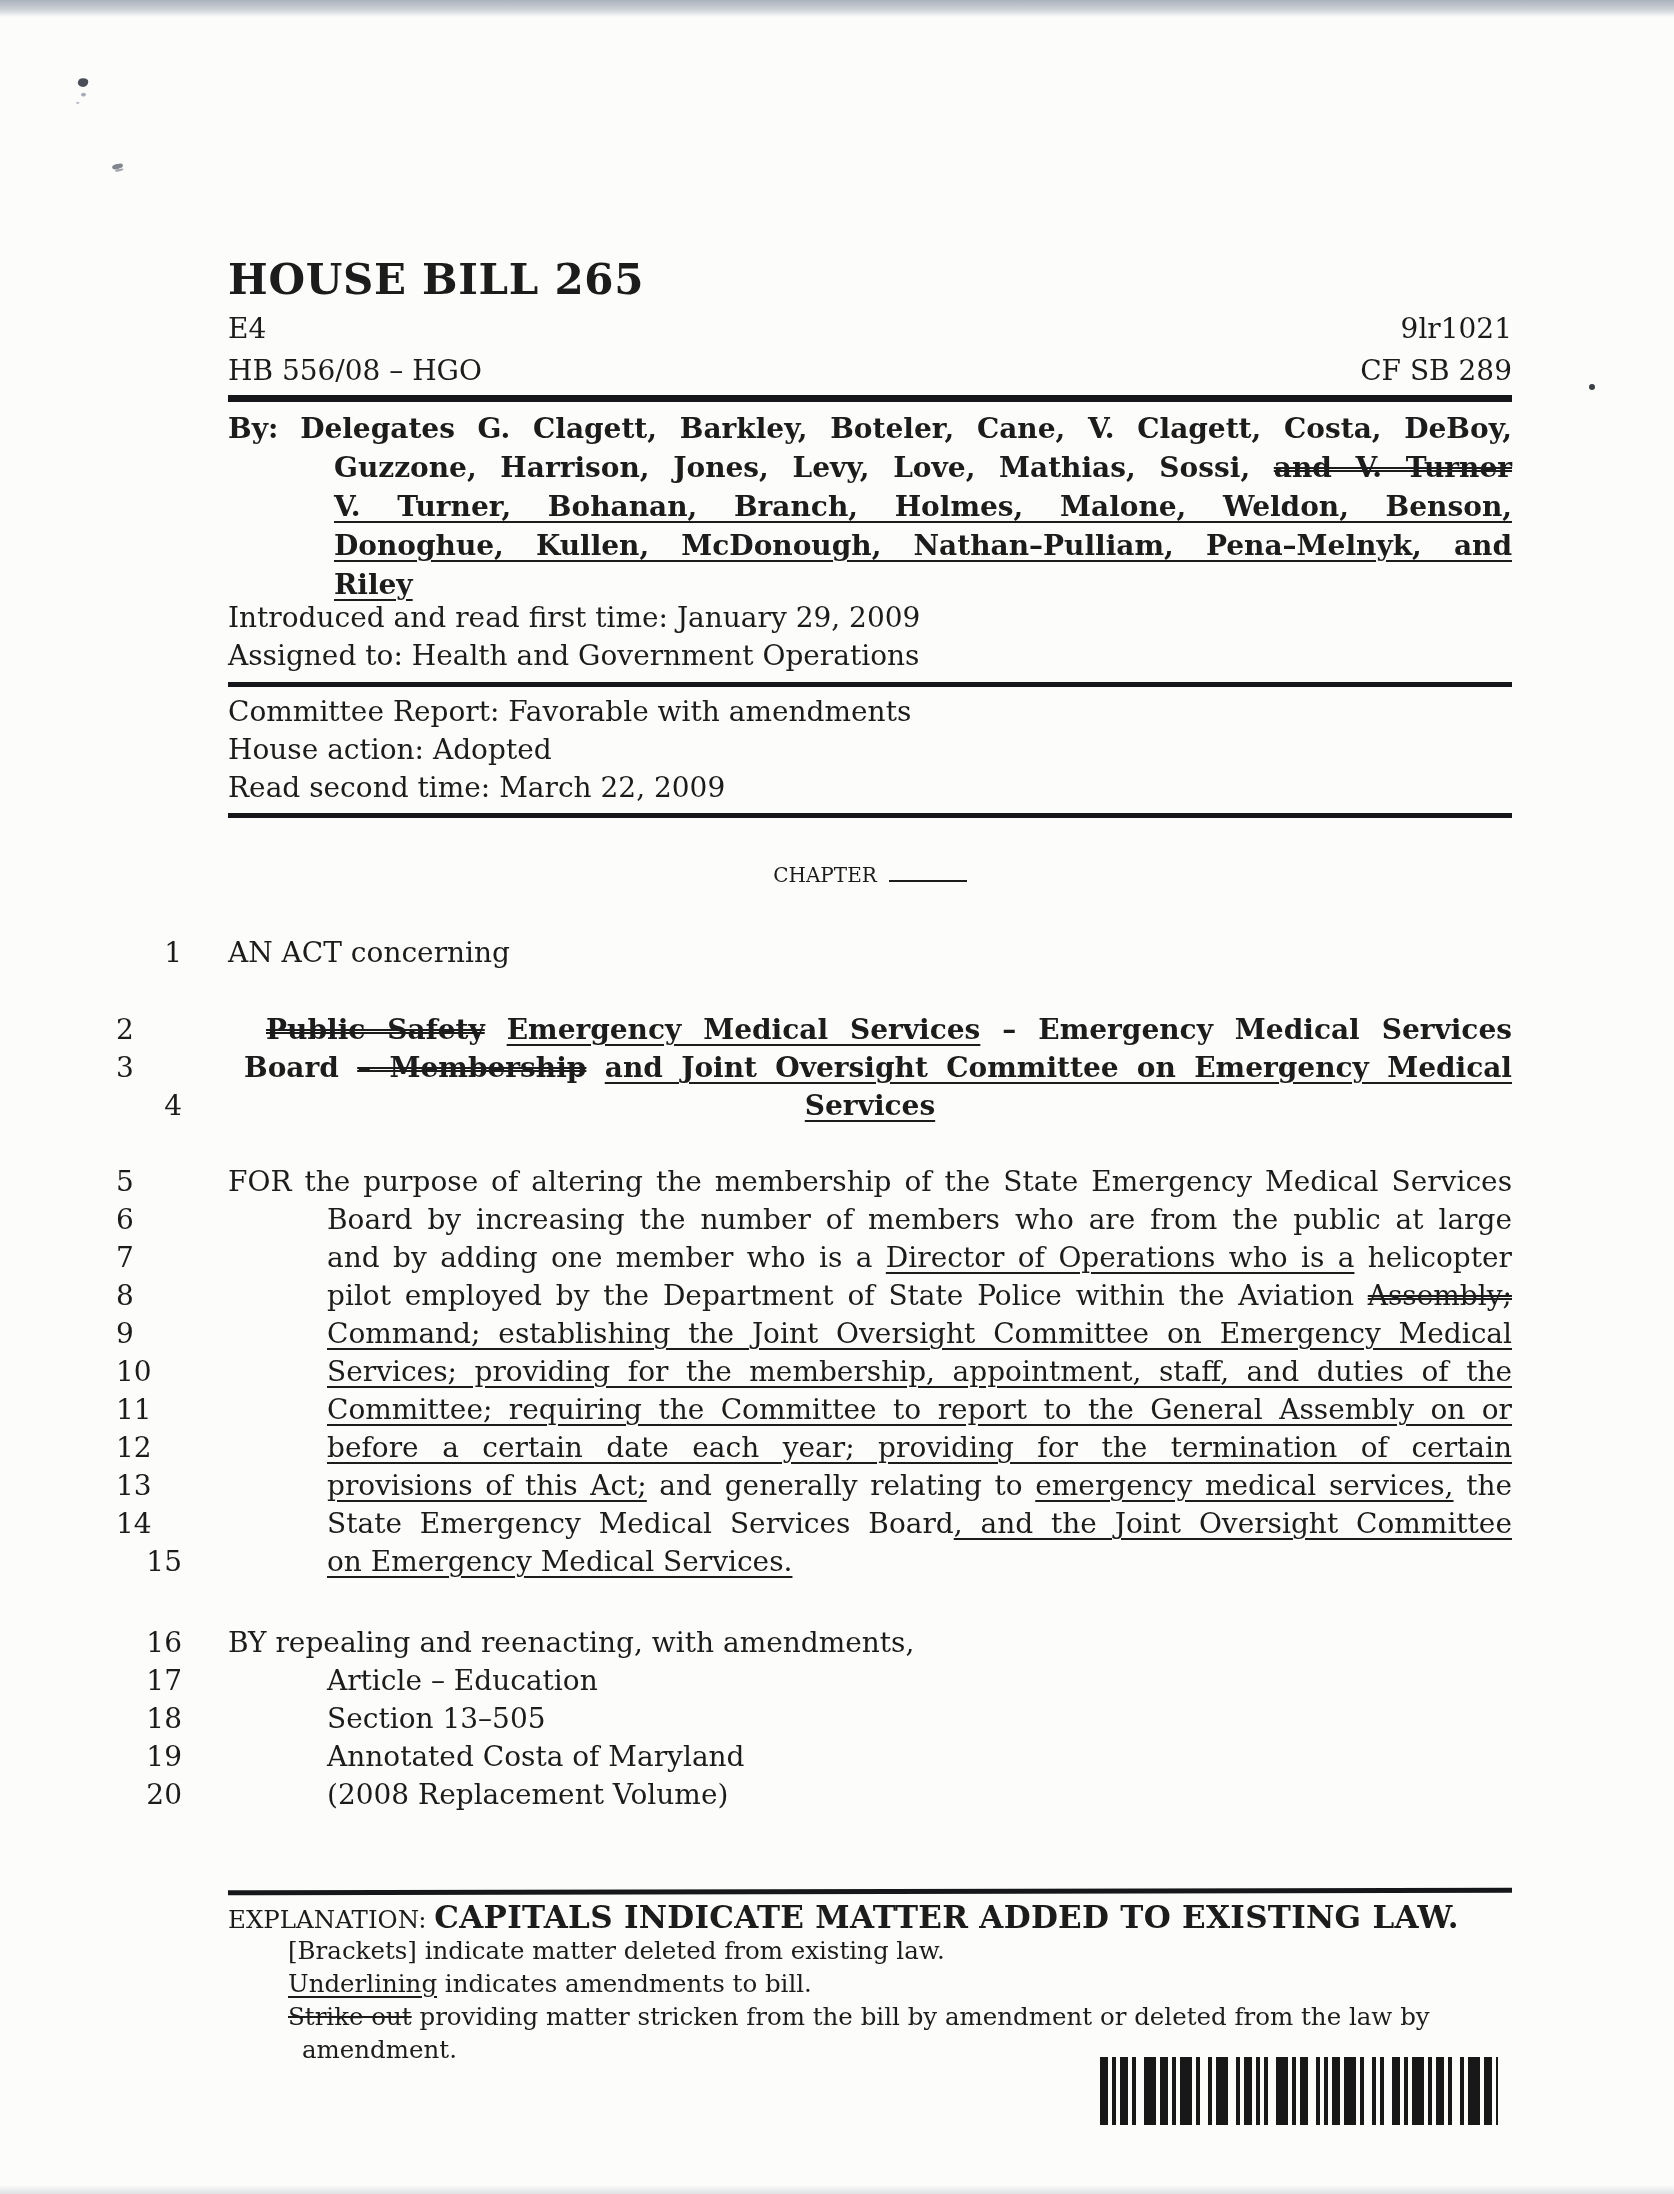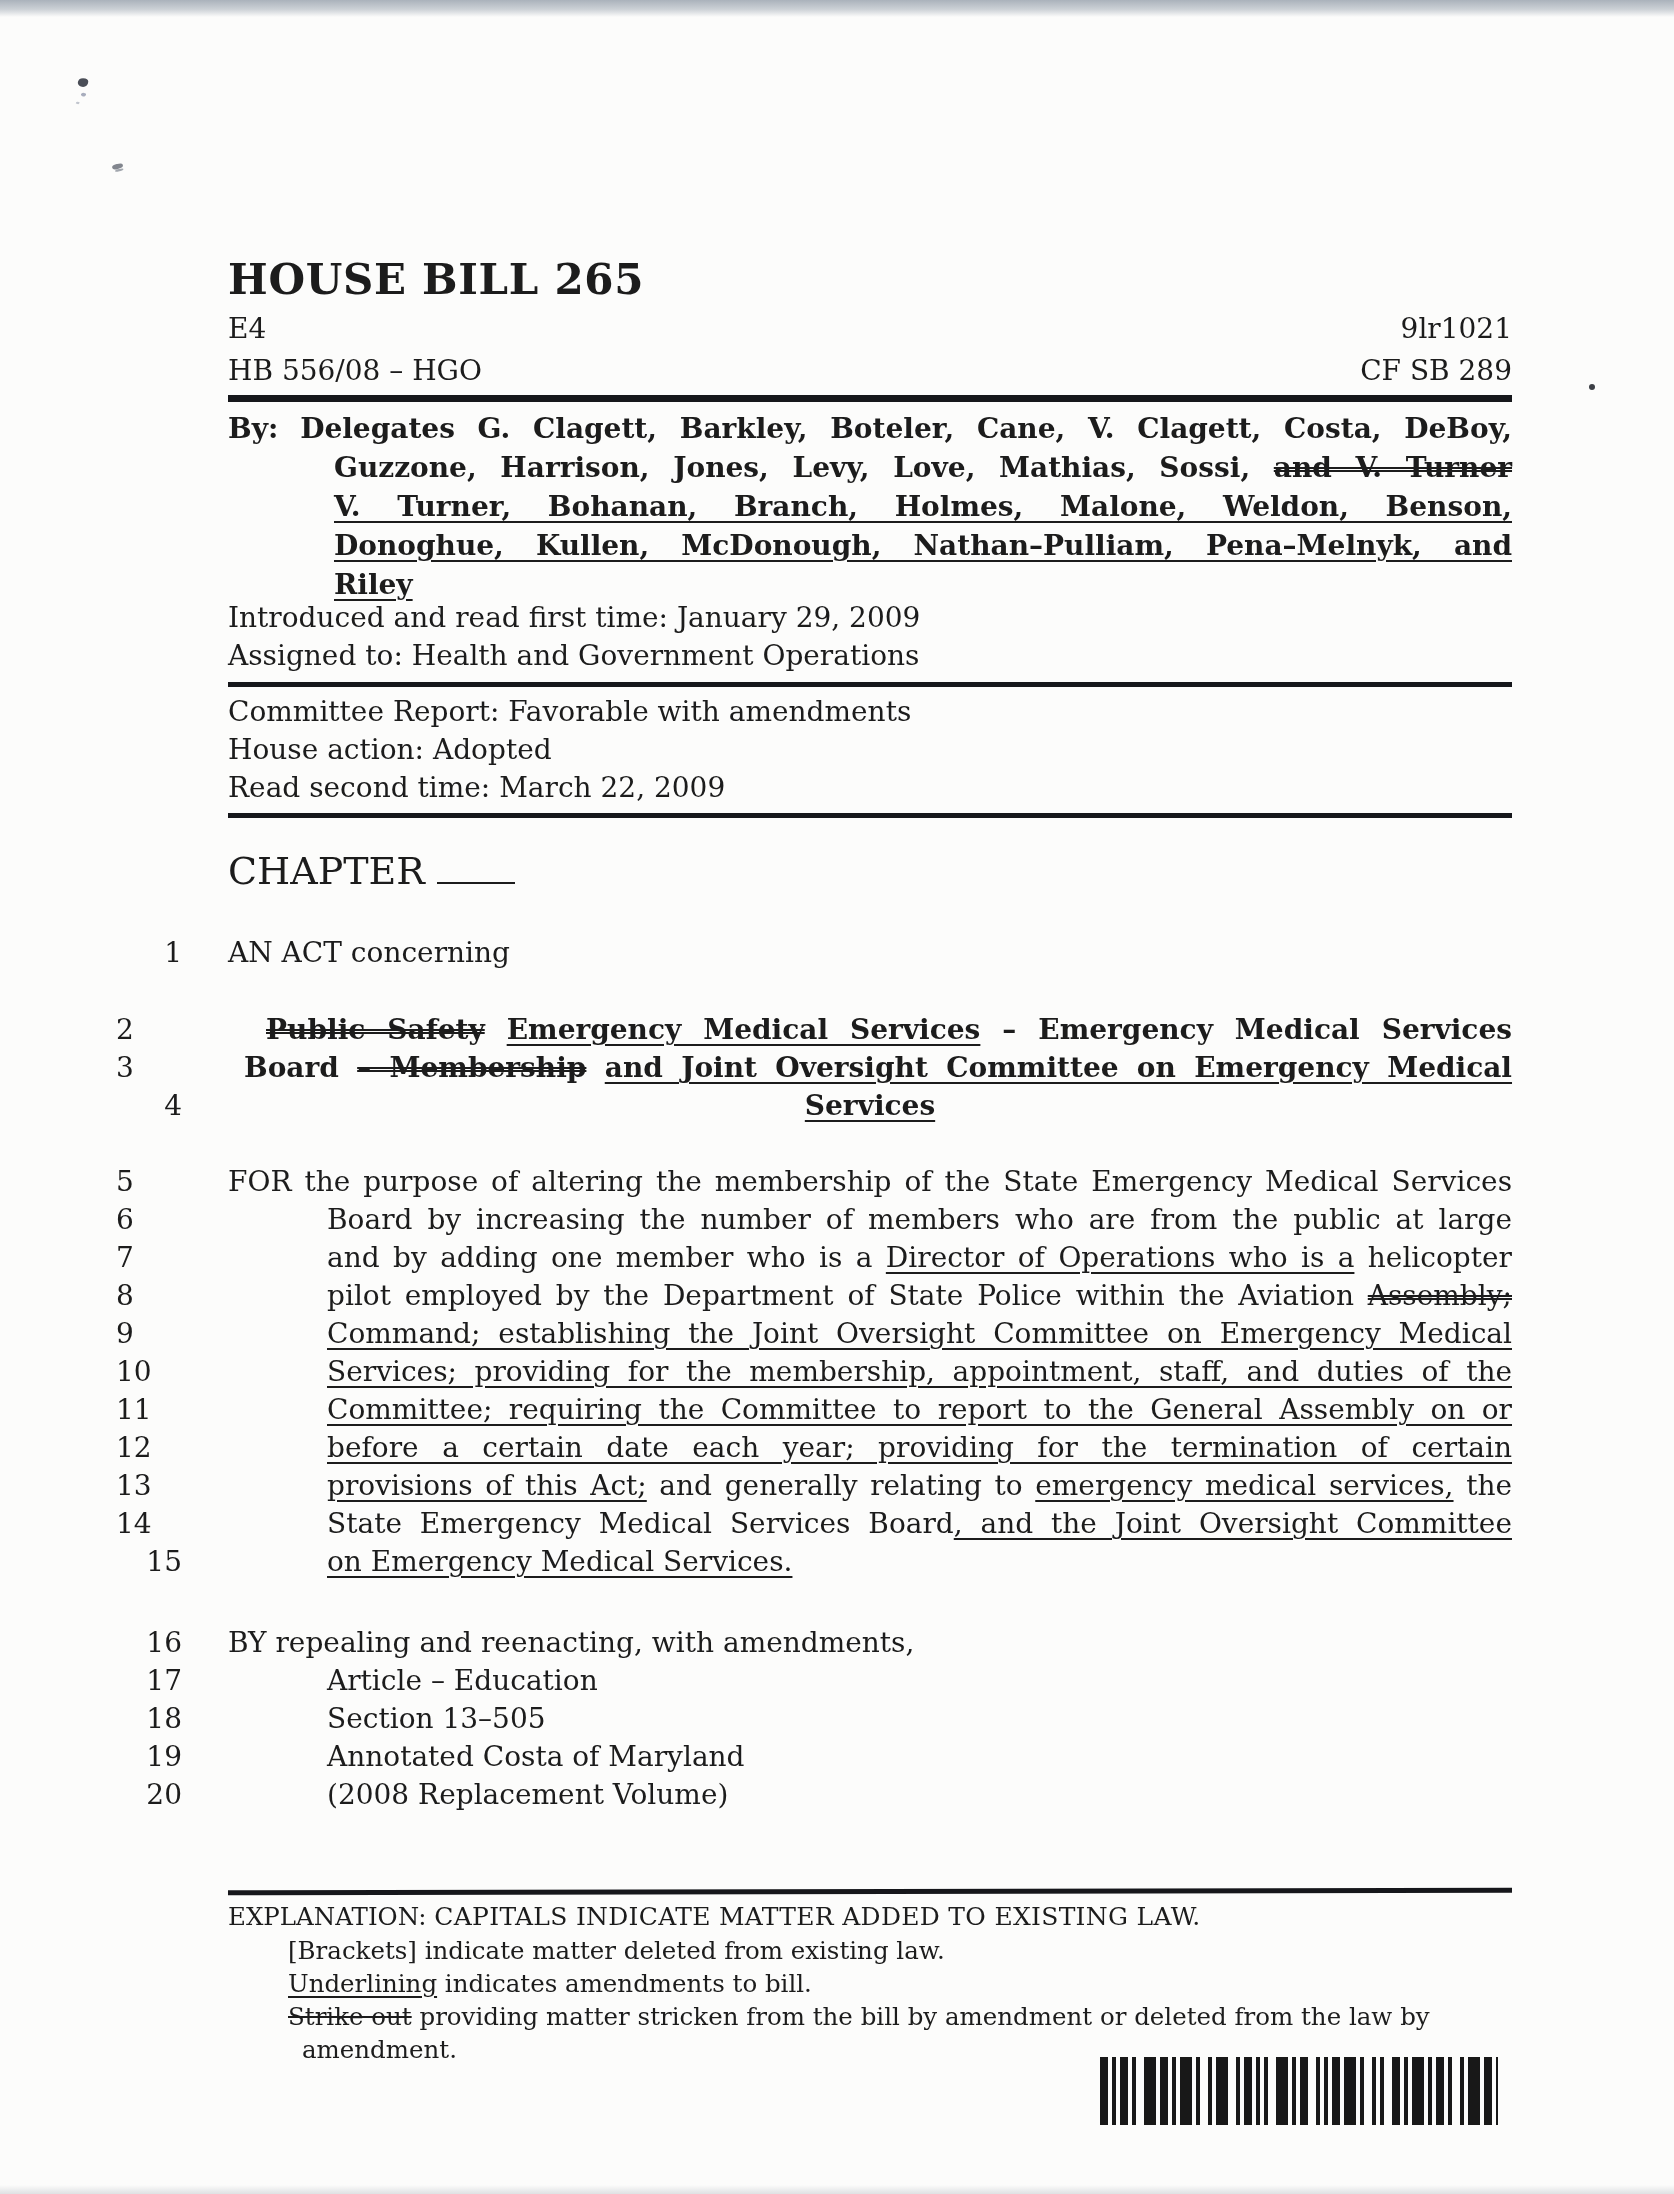--- a/index.html
+++ b/index.html
@@ -21,42 +21,42 @@
   .hline{font-size:28px;line-height:30px;}
   .hrow{display:flex;justify-content:space-between;}
   #hdr1{top:314px}#hdr2{top:356px}
   .rule{position:absolute;left:0;right:0;height:5.3px;background:#16171b;}
   #rule-a{top:395px;height:6.6px}
   #rule-b{top:682px}
   #rule-c{top:813px}
   #rule-d{top:1889px;transform:rotate(-.12deg)}
   #intro1{top:603px}#intro2{top:641px}
   #cr1{top:697px}#cr2{top:735px}#cr3{top:773px}
-  #chapter{top:856px;font-size:38px;line-height:30px;}
+  #chapter{top:856px;text-align:center;font-size:20px;line-height:30px;}
   .chapter-blank{display:inline-block;width:78px;height:24px;margin-left:12px;
       border-bottom:2.6px solid #1c1c1c;vertical-align:baseline;}
   #sponsors{top:409px;font-size:28px;}
   #sponsors .row{height:39px;line-height:39px;}
   .grp{font-size:28px;}
   #grp-act{top:934px}#grp-title{top:1011px}#grp-purpose{top:1163px}#grp-by{top:1624px}
   .row{position:relative;height:38px;line-height:38px;}
   .row.justify{text-align:justify;text-align-last:justify;}
   .row.center{text-align:center;}
   .ind1{padding-left:99px}.ind2{padding-left:38px}.ind3{padding-left:16px}.ind5{padding-left:106px}
   .num{position:absolute;left:-112px;width:66px;text-align:right;font-weight:normal;}
   .seg.b,.lead{font-weight:bold;}
   .seg.u{text-decoration-line:underline;text-decoration-thickness:2.3px;text-underline-offset:5.3px;}
   .seg.x{text-decoration-line:line-through;text-decoration-style:double;text-decoration-thickness:1.7px;}
   .expl{font-size:24.5px;line-height:30px;}
   #expl1{top:1902px}
   #expl2{top:1936px;padding-left:60px}
   #expl3{top:1969px;padding-left:60px}
   #expl4{top:2002px;padding-left:60px}
   #expl5{top:2035px;padding-left:74px}
-  .cap{font-weight:normal;font-size:25px;letter-spacing:0.3px;}
+  .cap{font-weight:bold;font-size:31px;letter-spacing:0.3px;}
   .uw{text-decoration-line:underline;text-decoration-thickness:2px;text-underline-offset:4px;}
   .xw{text-decoration-line:line-through;text-decoration-thickness:2px;}
   #barcode{position:absolute;left:1100px;top:2057px;width:398px;height:68px;display:flex;overflow:hidden;}
   .bar{height:100%;flex:0 0 auto;}
 </style>
 </head>
 <body>
 
 <div class="page">
   <div class="scan-top"></div>

